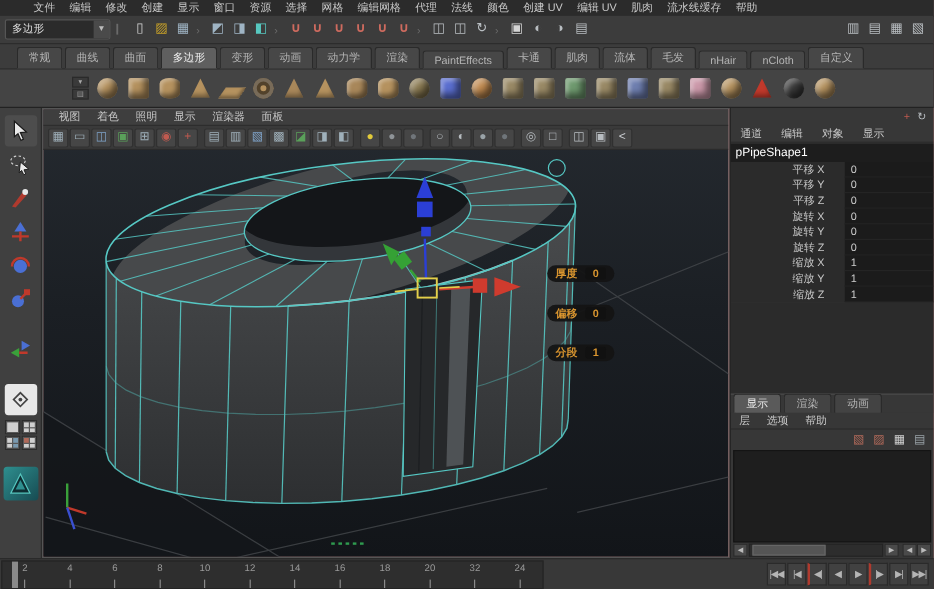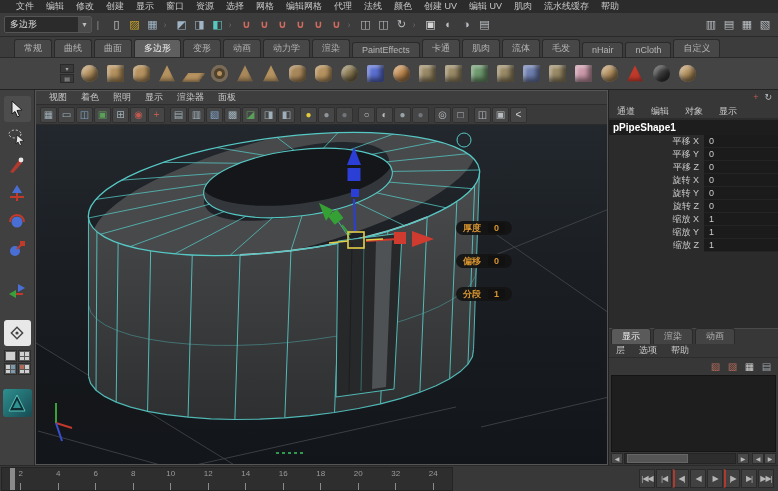--- a/index.html
+++ b/index.html
@@ -1,19 +1,19 @@
 <!DOCTYPE html>
 <html><head>
 <meta charset="utf-8">
 <style>
   html,body{margin:0;padding:0;background:#222;}
   *{box-sizing:border-box;font-family:"Liberation Sans","DejaVu Sans",sans-serif;}
   #app{position:relative;width:778px;height:491px;background:#3c3c3c;overflow:hidden;color:#ccc;}
   
-  #menubar{position:absolute;left:0;top:0;width:778px;height:14px;background:#2b2b2b;display:flex;padding-left:10px;border-bottom:1px solid #1d1d1d;}
+  #menubar{position:absolute;left:0;top:0;width:778px;height:14px;background:#2b2b2b;display:flex;padding-left:22px;border-bottom:1px solid #1d1d1d;}
   .menu-item{font-size:9px;color:#c8c8c8;padding:0 6px;white-space:nowrap;cursor:default;}
   
   #statusline{position:absolute;left:0;top:13px;width:778px;height:24px;background:#3c3c3c;display:flex;align-items:center;border-bottom:1px solid #2a2a2a;}
   #menuset{width:88px;height:17px;background:#2b2b2b;border:1px solid #555;border-radius:2px;margin-left:4px;display:flex;align-items:center;font-size:9px;color:#ddd;padding-left:5px;}
   #menuset .dd-arrow{margin-left:auto;width:13px;height:100%;background:#4a4a4a;color:#bbb;font-size:7px;display:flex;align-items:center;justify-content:center;}
   .icon-group{display:flex;align-items:center;margin-left:4px;}
   .group-divider{color:#6a6a6a;font-size:9px;margin:0 2px;}
   .icon-btn{width:18px;height:18px;display:flex;align-items:center;justify-content:center;font-size:11px;line-height:1;cursor:default;border-radius:2px;}
   #statusline .spacer{flex:1;}
   
@@ -56,24 +56,24 @@
   .hud-value{color:#d9952f;font-size:9px;font-weight:bold;background:#111;padding:0 6px;border-radius:2px;}
   
   #rightpanel{position:absolute;left:608px;top:0;width:170px;height:375px;background:#373737;border-left:1px solid #222;display:flex;flex-direction:column;}
   #cb-title{height:18px;background:#3c3c3c;display:flex;align-items:center;justify-content:center;font-size:9px;color:#c8c8c8;position:relative;border-bottom:1px solid #2c2c2c;}
   #cb-title .dock{position:absolute;right:4px;top:3px;width:10px;height:10px;border-radius:50%;background:#1d1d1d;border:1px solid #555;}
   #cb-minirow{height:14px;display:flex;align-items:center;justify-content:flex-end;padding-right:6px;}
   .mini-icon{font-size:9px;margin-left:6px;}
   #cb-menu{height:15px;display:flex;align-items:center;border-bottom:1px solid #2c2c2c;}
   .cb-menu-item{font-size:9px;color:#c8c8c8;padding:0 8px;font-family:Liberation Mono, monospace;}
   #cb-body{background:#2b2b2b;padding-top:1px;}
-  #cb-node{height:15px;background:#1d1d1d;color:#fff;font-size:10px;font-weight:bold;display:flex;align-items:center;padding-left:4px;}
+  #cb-node{height:15px;background:#1d1d1d;color:#fff;font-size:10px;font-weight:normal;display:flex;align-items:center;padding-left:4px;}
   #cb-inputs{height:14px;color:#fff;font-size:9.5px;font-weight:bold;display:flex;align-items:center;padding-left:4px;}
   #cb-inputnode{height:14px;color:#fff;font-size:9.5px;font-weight:bold;display:flex;align-items:center;padding-left:14px;background:#242424;}
-  .cb-row{display:flex;height:13px;align-items:center;}
+  .cb-row{display:flex;height:13px;align-items:center;gap:12px;}
   .cb-label{flex:1;text-align:right;padding-right:5px;color:#c8c8c8;font-size:9px;white-space:nowrap;}
   .cb-value{width:74px;background:#1b1b1b;color:#ccc;font-size:9px;height:13px;line-height:13px;padding-left:5px;border-bottom:1px solid #242424;}
   #cb-fill{flex:1;background:#2b2b2b;}
   
   #layer-tabs{height:16px;display:flex;align-items:flex-end;background:#373737;border-top:1px solid #4a4a4a;padding-left:2px;}
   .layer-tab{font-size:9px;color:#b5b5b5;background:#434343;border:1px solid #2a2a2a;border-bottom:none;border-radius:3px 3px 0 0;padding:1px 10px;margin-right:2px;}
   .layer-tab.active{background:#5a5a5a;color:#eee;}
   #layer-menu{height:14px;display:flex;align-items:center;border-bottom:1px solid #2c2c2c;}
   .layer-menu-item{font-size:9px;color:#c8c8c8;padding:0 7px;}
   #layer-iconrow{height:17px;display:flex;align-items:center;justify-content:flex-end;padding-right:4px;}

